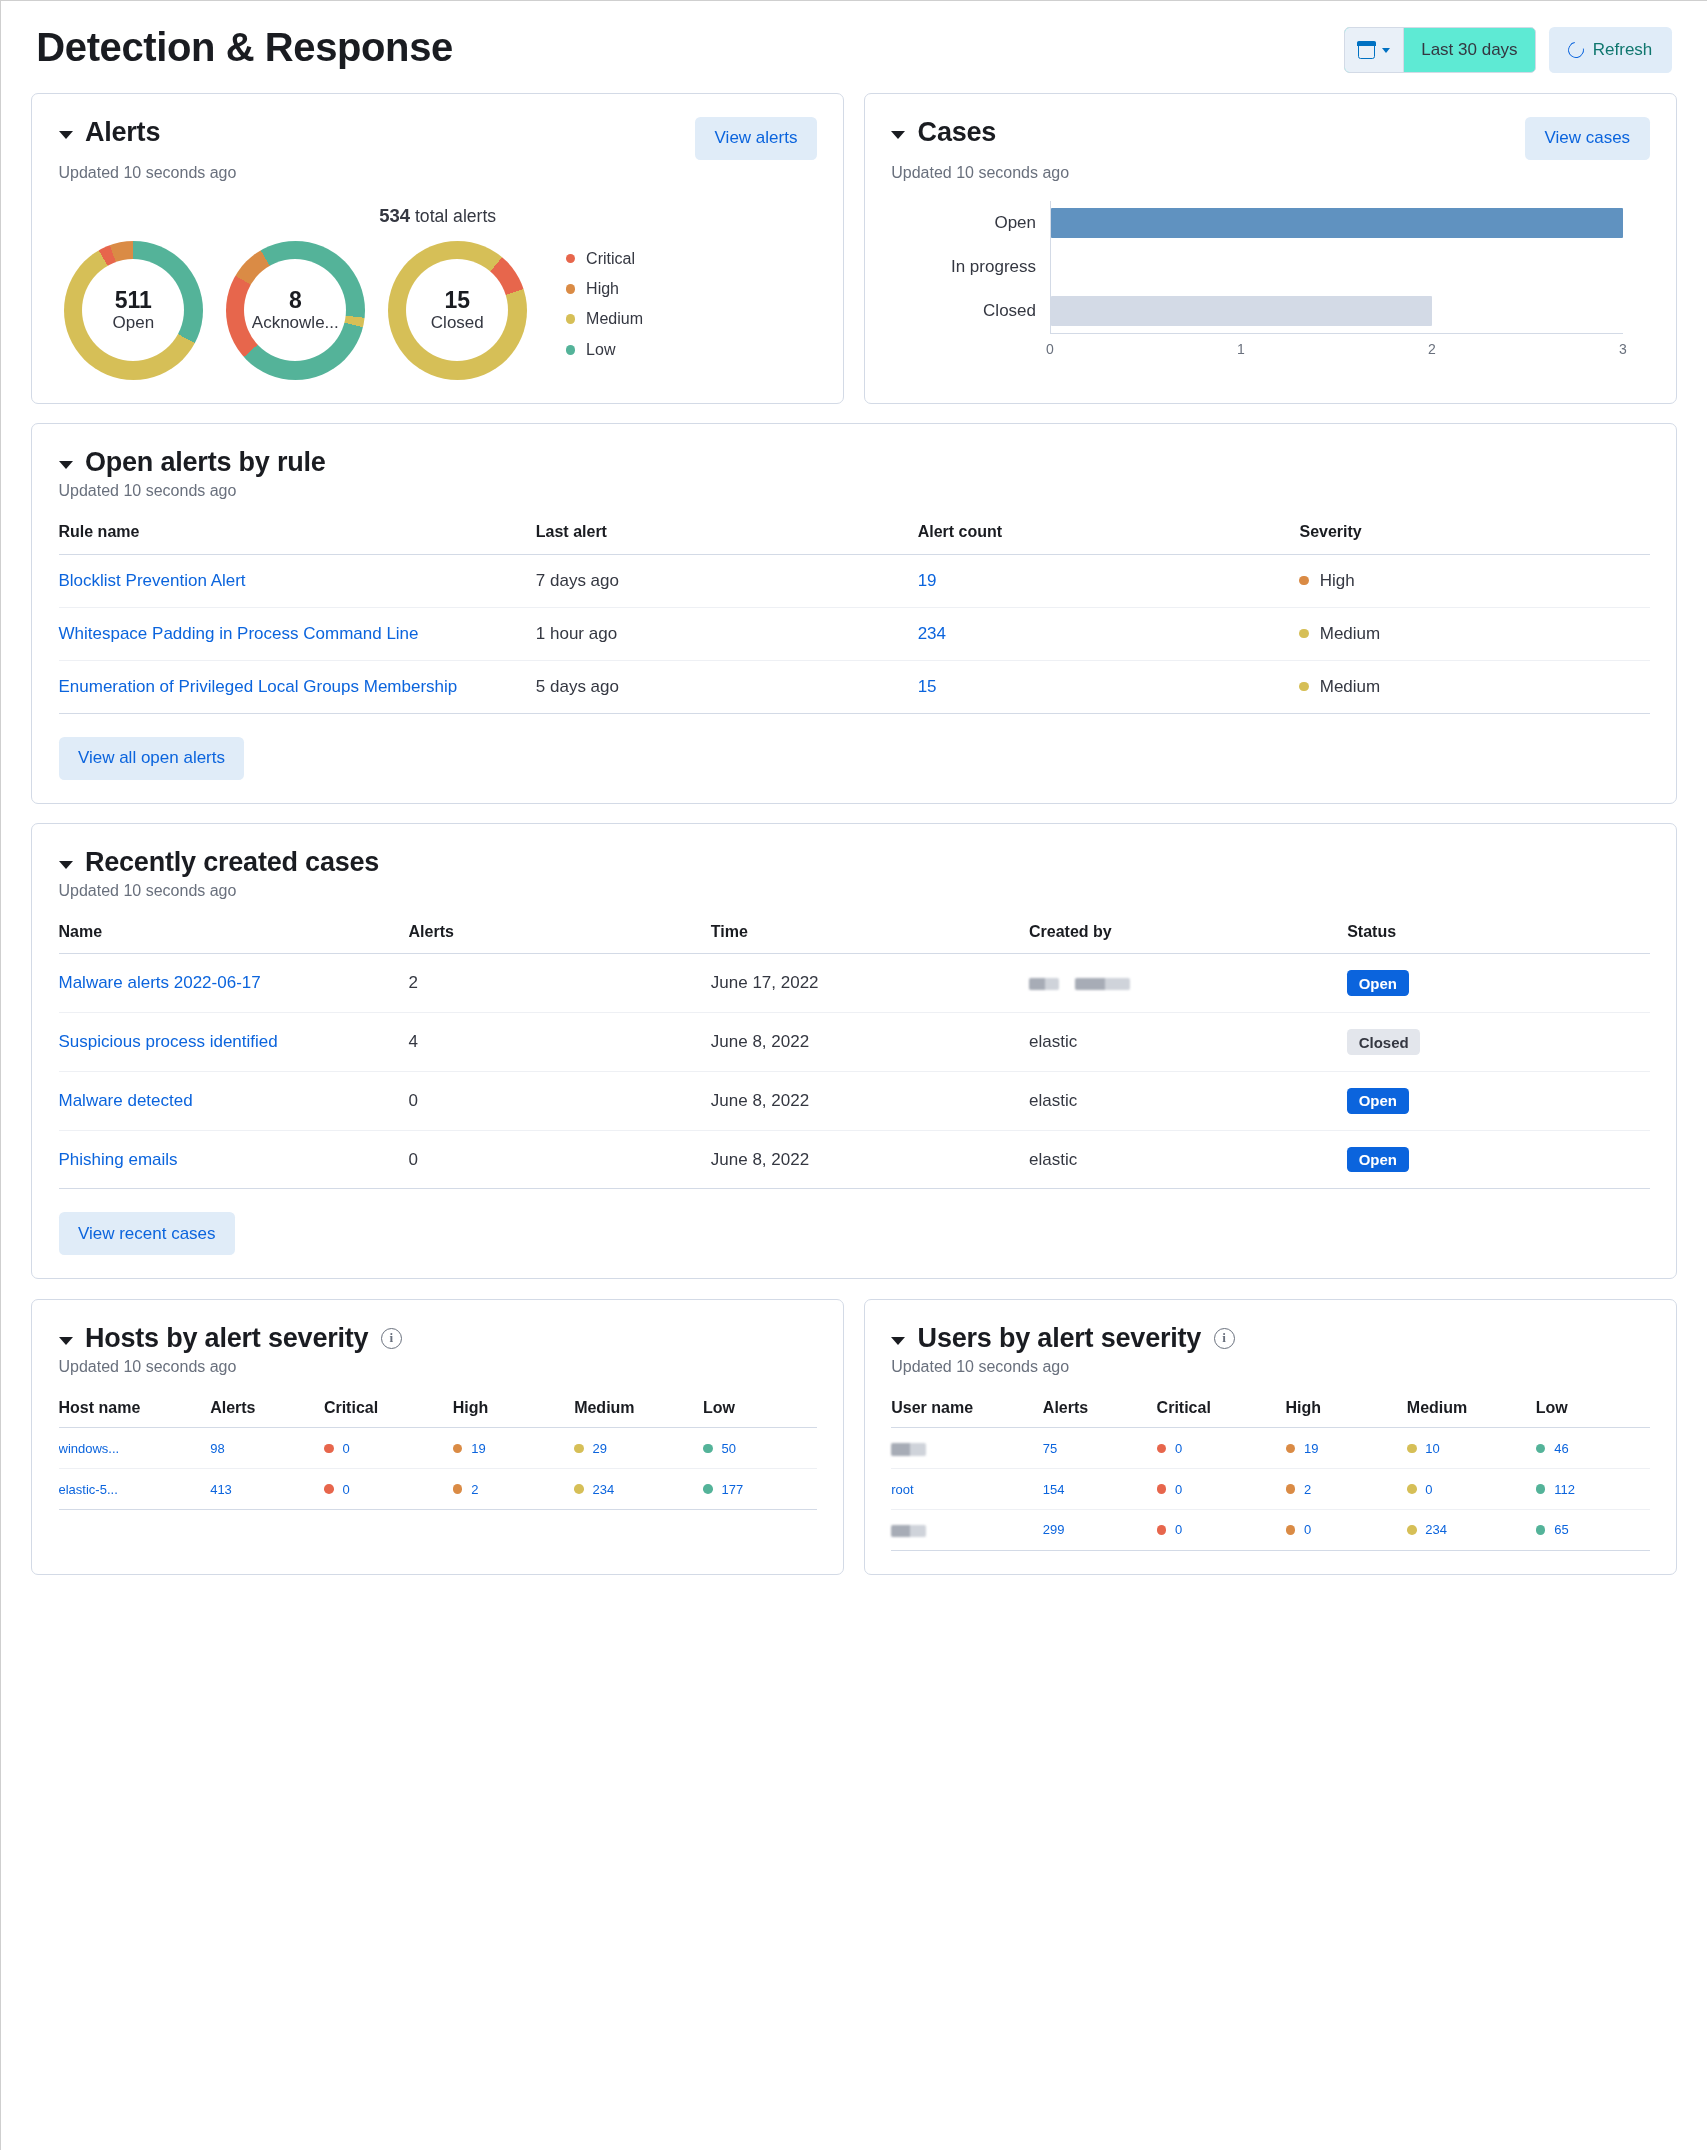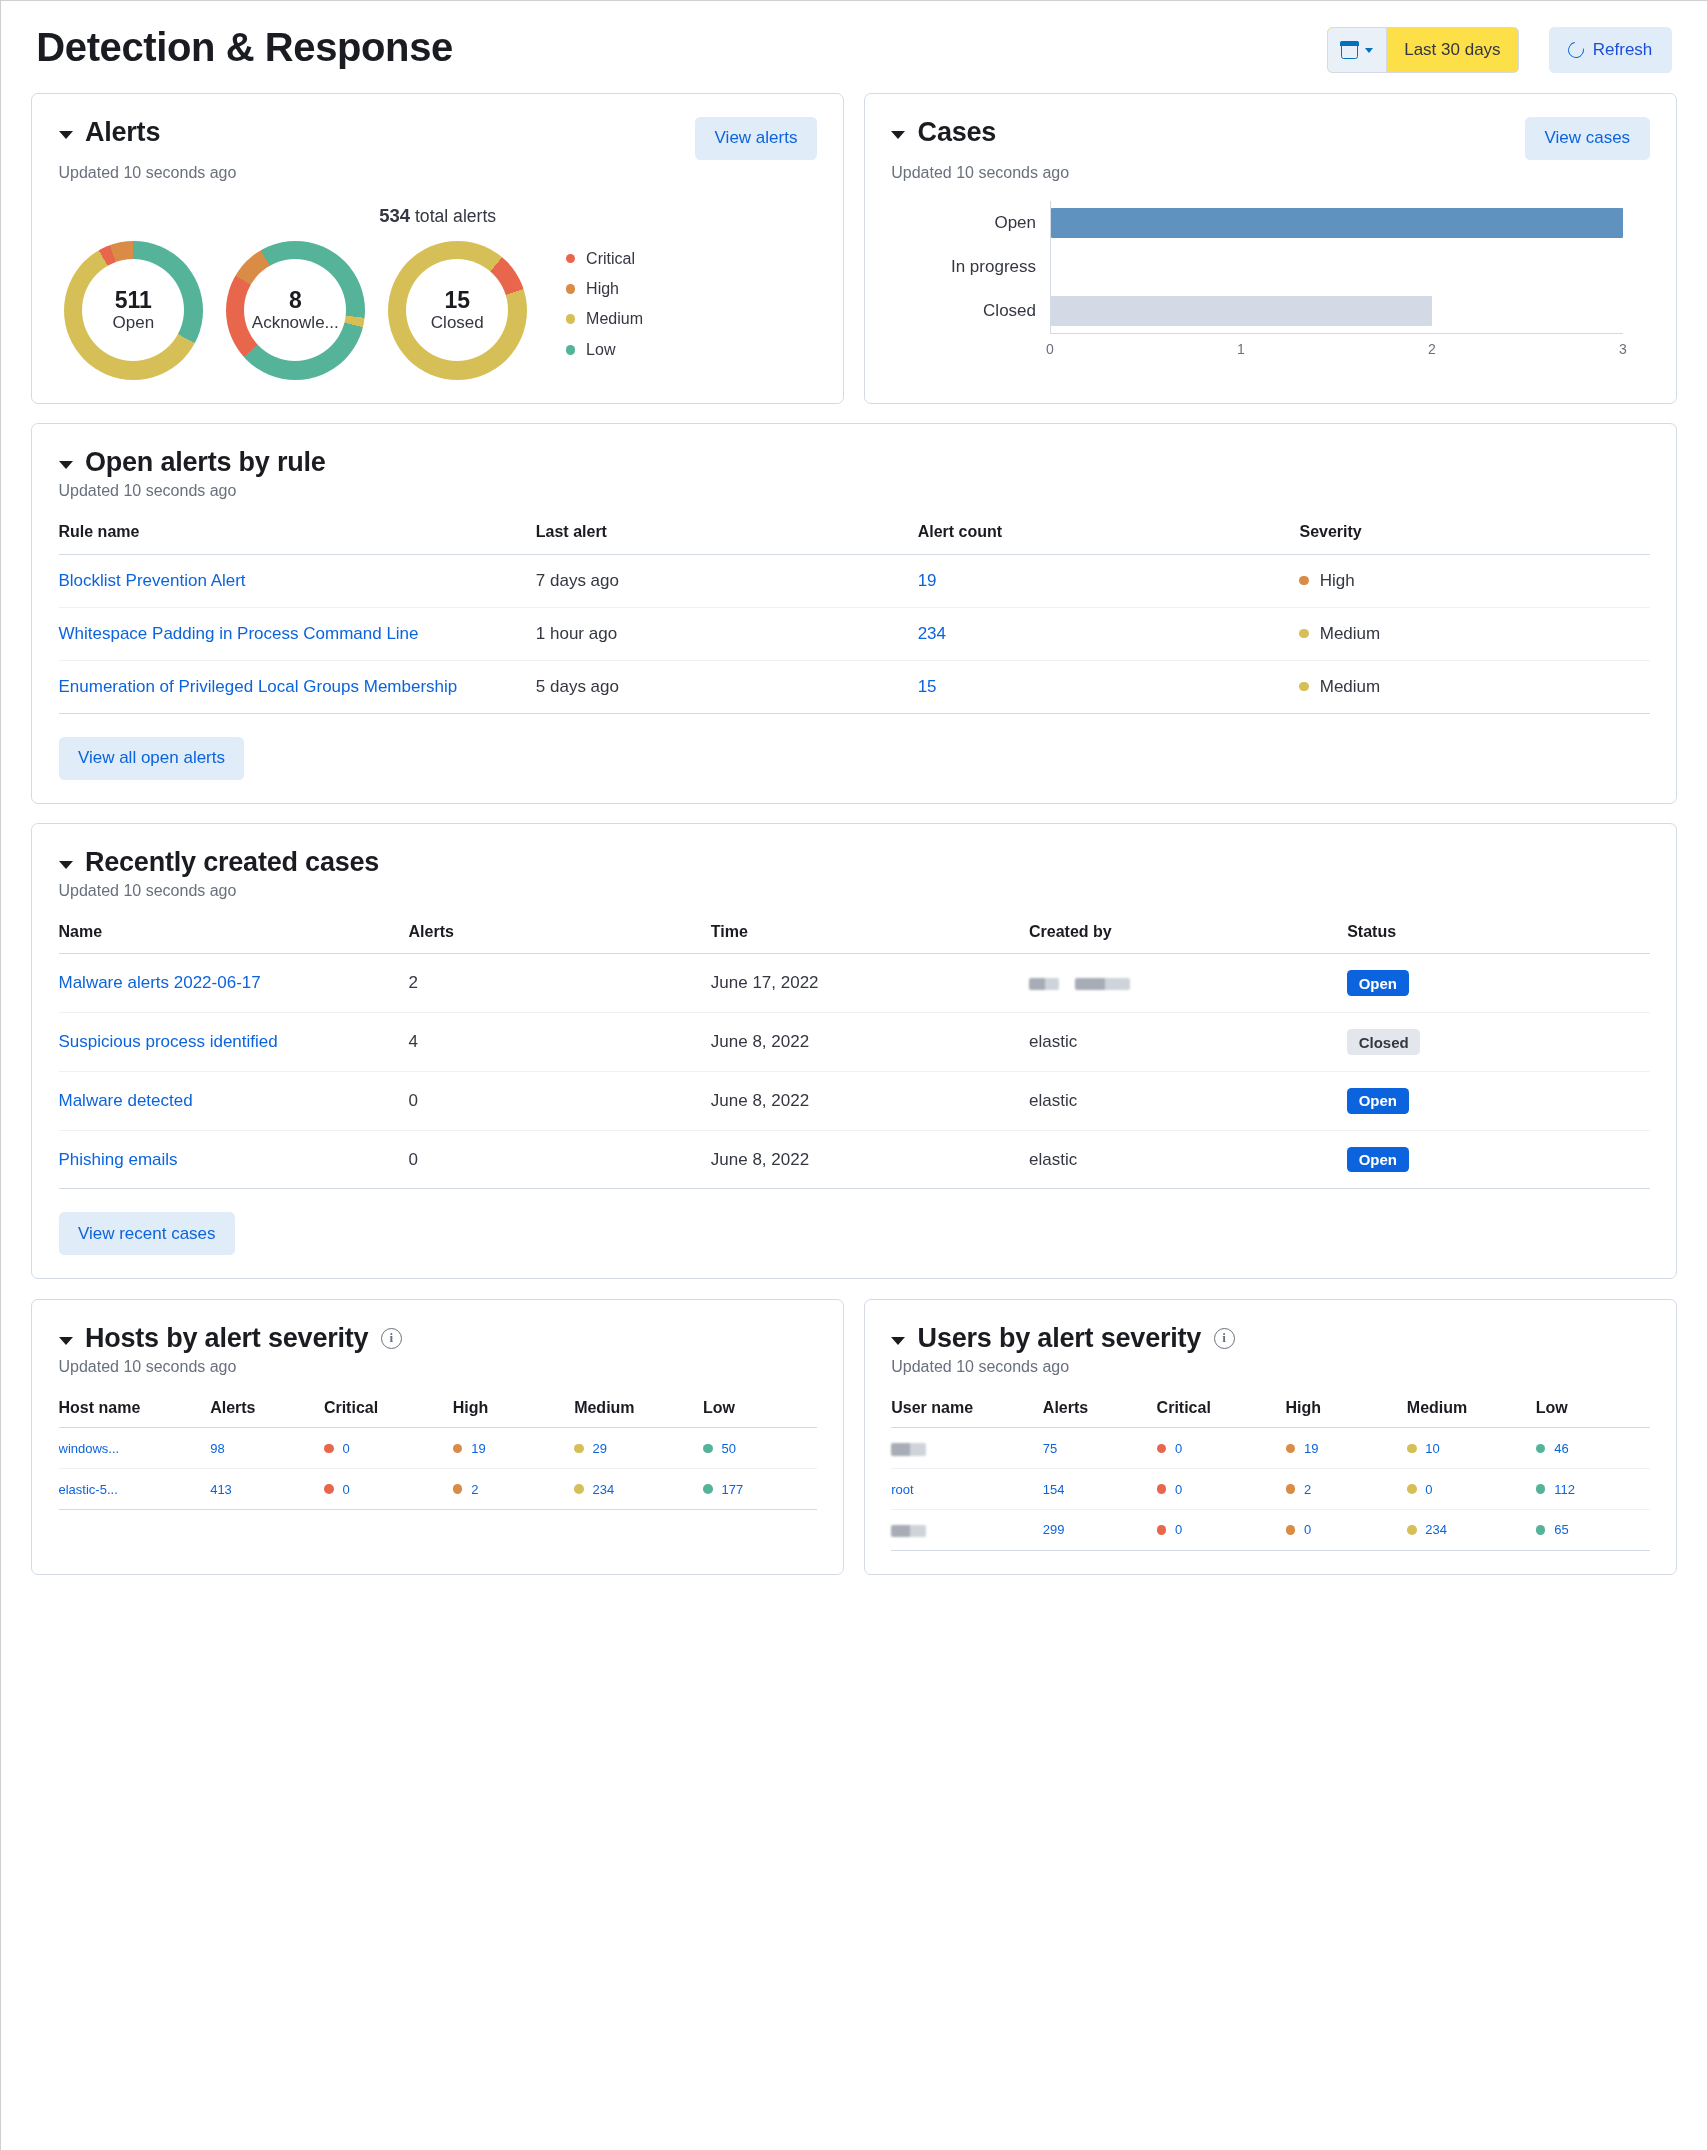--- a/index.html
+++ b/index.html
@@ -37,21 +37,21 @@
     line-height: 1;
     margin: 0;
   }
   .header-controls { display:flex; align-items:center; gap: 12.4px; }
   .date-picker {
     display:flex; align-items:center;
     border: 0.9px solid #d3dae6;
     border-radius: 5.3px;
     overflow:hidden;
     height: 46px;
-    background:#fde047;
+    background:#5eead4;
   }
   .date-picker .calendar-btn {
     display:flex; align-items:center; gap:7px;
     background: #e9f0f8;
     height: 100%;
     padding: 0 12.4px;
     border-right: 0.9px solid #d3dae6;
     cursor: pointer;
   }
   .cal-icon {
@@ -73,30 +73,29 @@
   .date-label {
     padding: 0 17.6px;
     font-size: 17px;
     color: #343741;
     line-height: 44px;
     white-space: nowrap;
   }
   .refresh-btn {
     display:flex; align-items:center; gap:8.8px;
     background: #e0ecf8;
-    color: #1d4ed8;
+    color: #0f766e;
     border-radius: 5.3px;
     height: 46px;
     padding: 0 19.4px;
     font-size: 17px;
     font-weight: 500;
     cursor:pointer;
     border: none;
     font-family: inherit;
-    margin-left: 17px;
   }
   .refresh-icon {
     width:16px; height:16px;
     border:1.8px solid #0b64dd;
     border-radius:50%;
     border-top-color: transparent;
     transform: rotate(35deg);
   }
 
   

